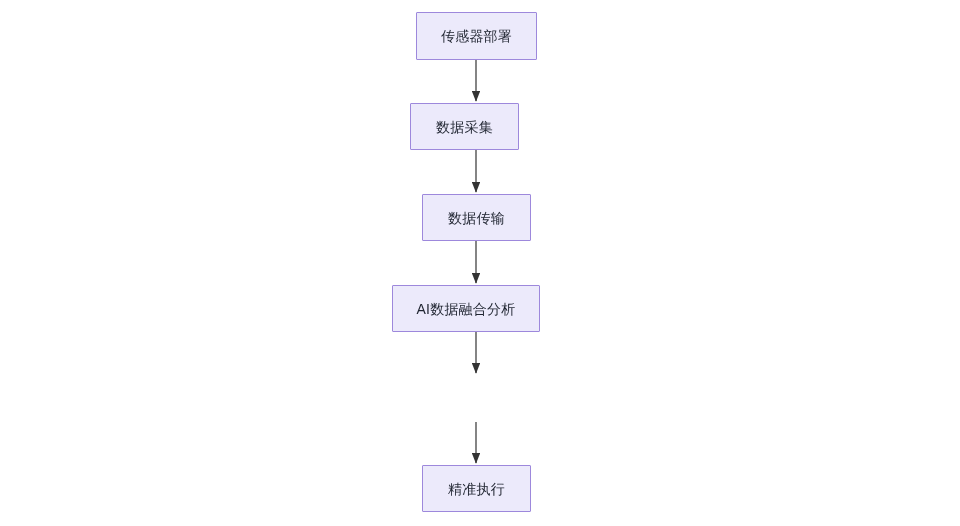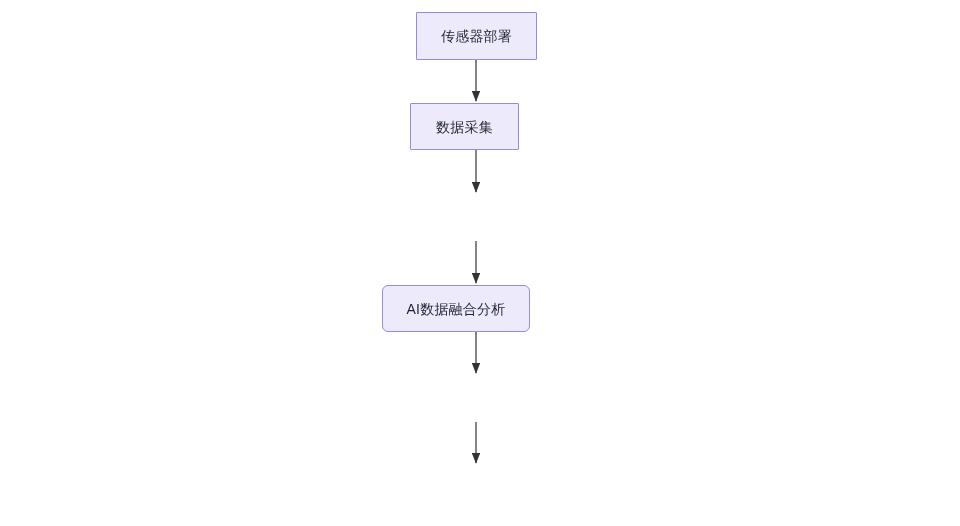--- a/index.html
+++ b/index.html
@@ -67,20 +67,26 @@
   </svg>
 
   <div class="node" style="left:416px; top:12px; width:121px; height:48px;">
     <span class="node-label">传感器部署</span>
   </div>
 
   <div class="node" style="left:410px; top:103px; width:109px; height:47px;">
     <span class="node-label">数据采集</span>
   </div>
 
+  <div class="node" style="left:422px; top:194px; width:109px; height:47px;">
+    <span class="node-label">数据传输</span>
+  </div>
 
-  <div class="node" style="left:382px; top:285px; width:148px; height:47px;border-radius:6px;">
+  <div class="node" style="left:392px; top:285px; width:148px; height:47px;">
     <span class="node-label">AI数据融合分析</span>
   </div>
 
 
+  <div class="node" style="left:422px; top:465px; width:109px; height:47px;">
+    <span class="node-label">精准执行</span>
+  </div>
 
 </div>
 
 </body></html>

